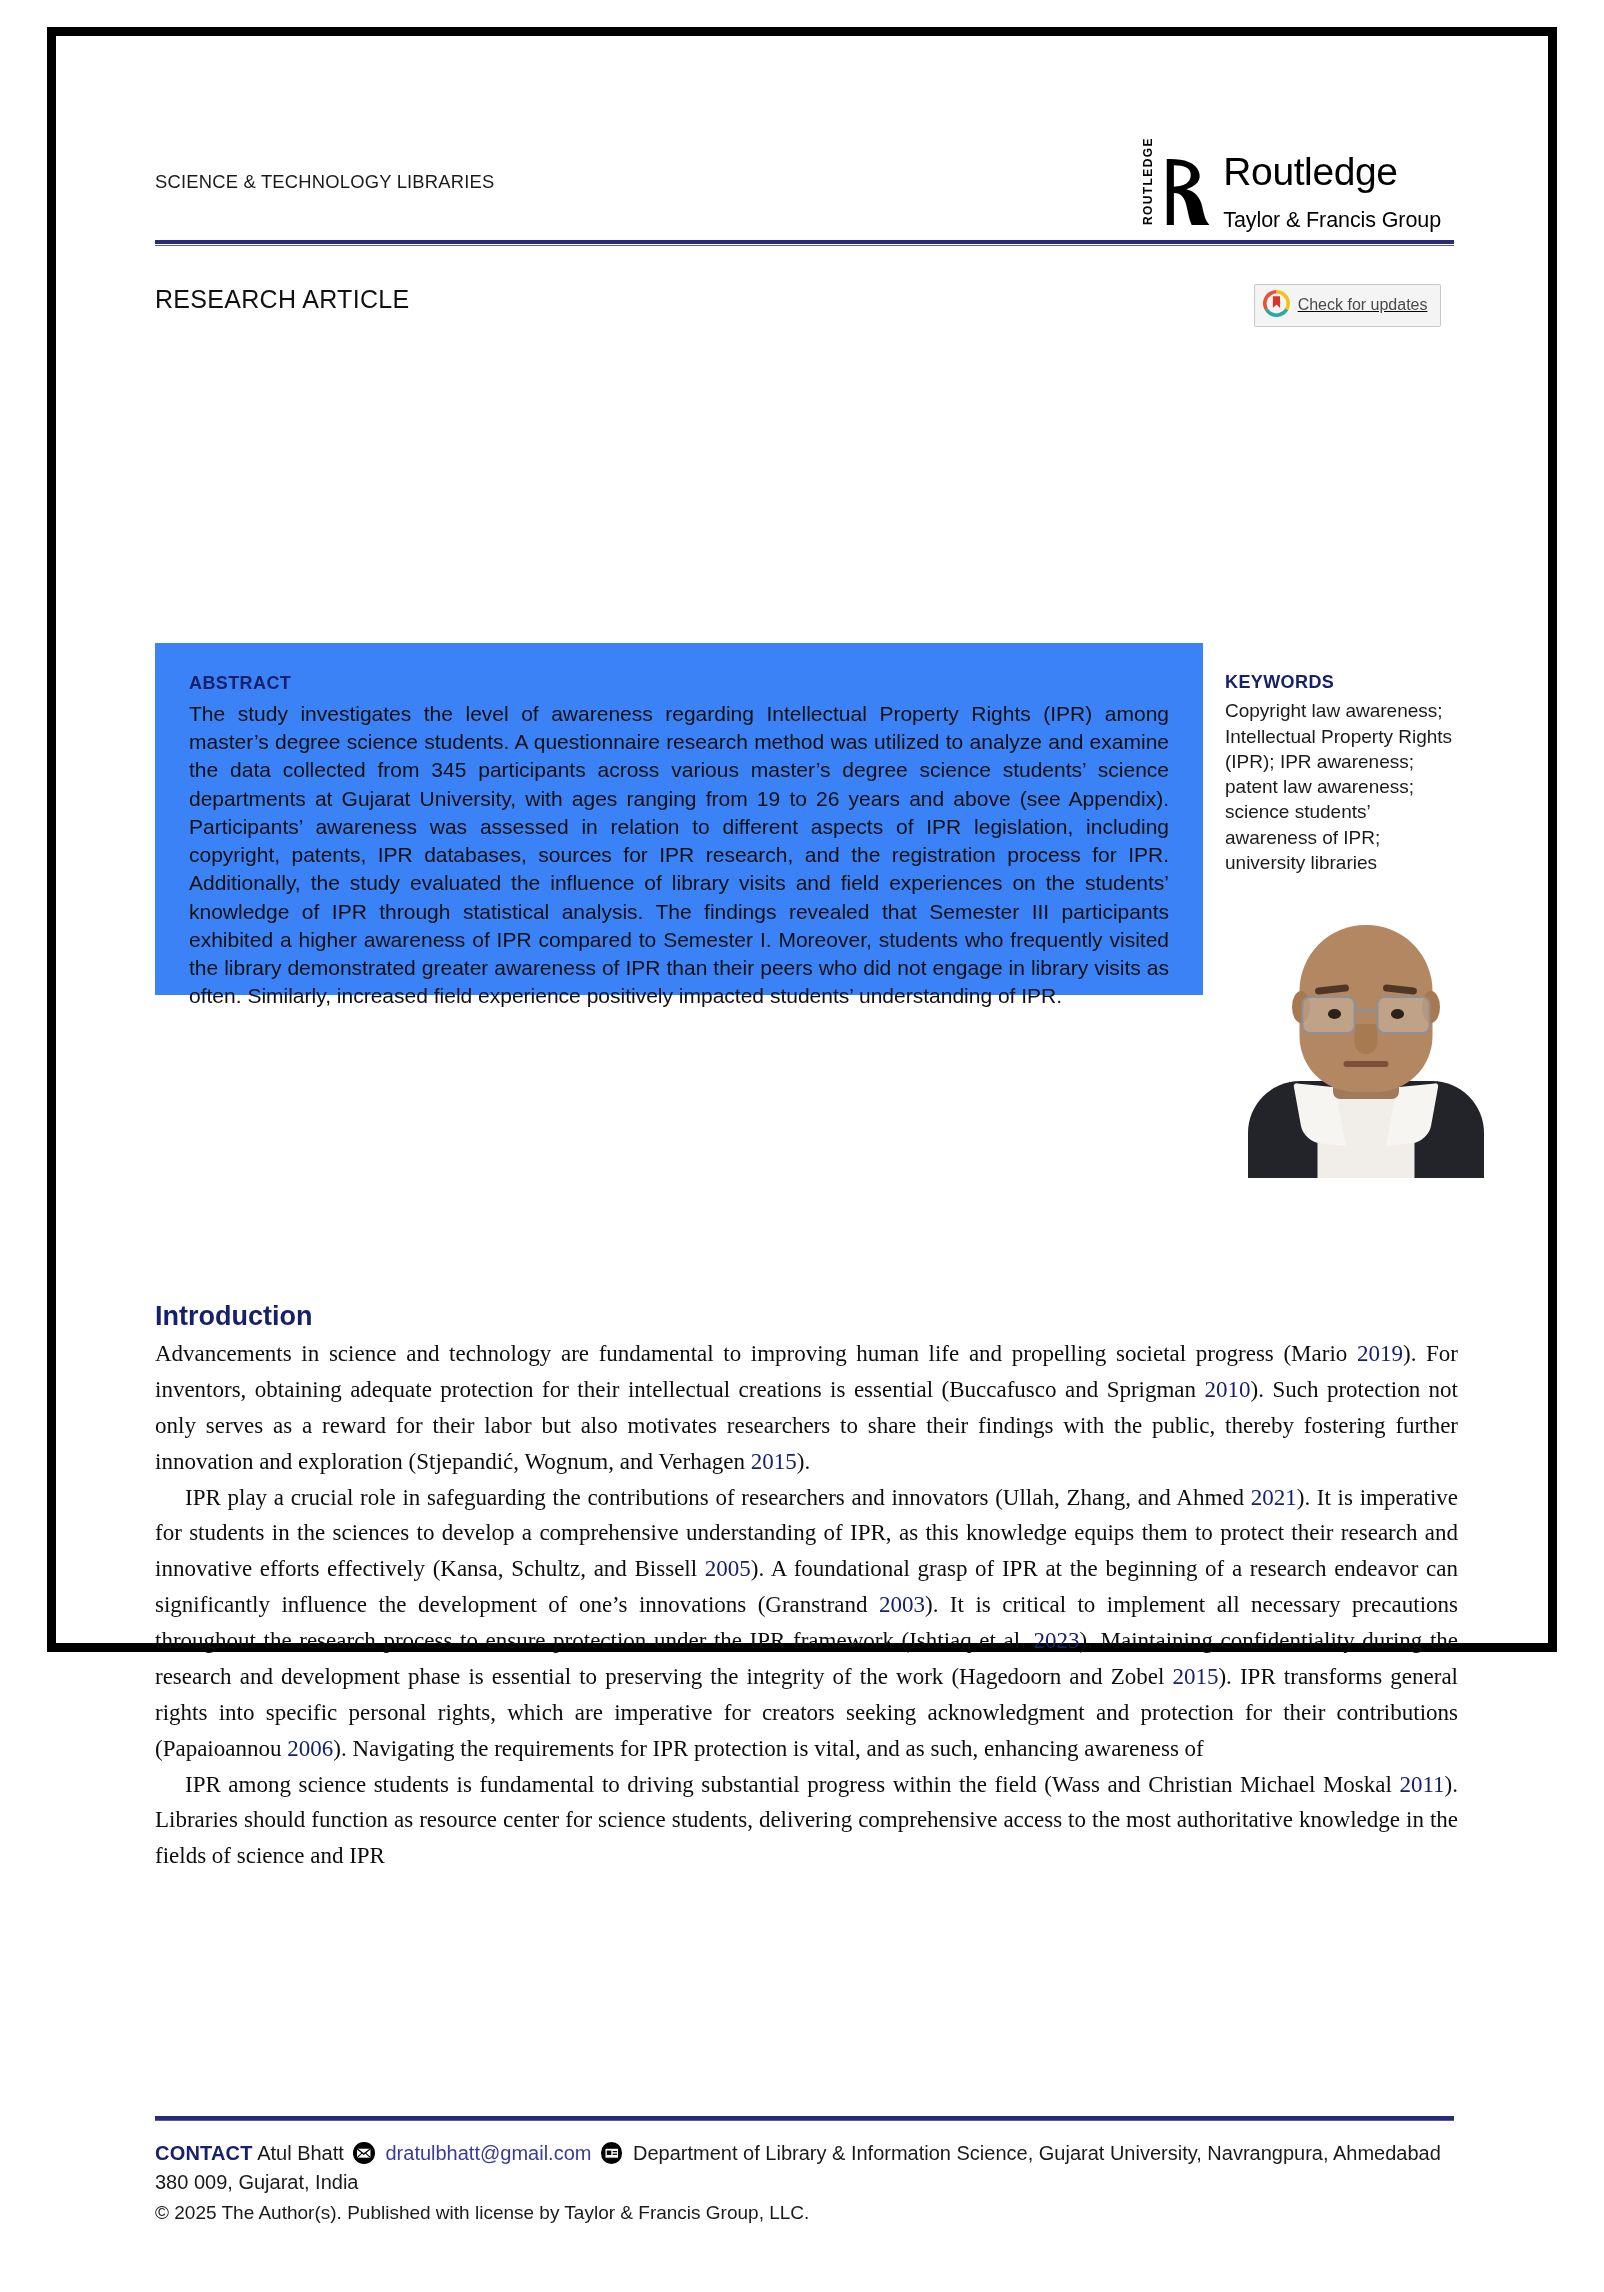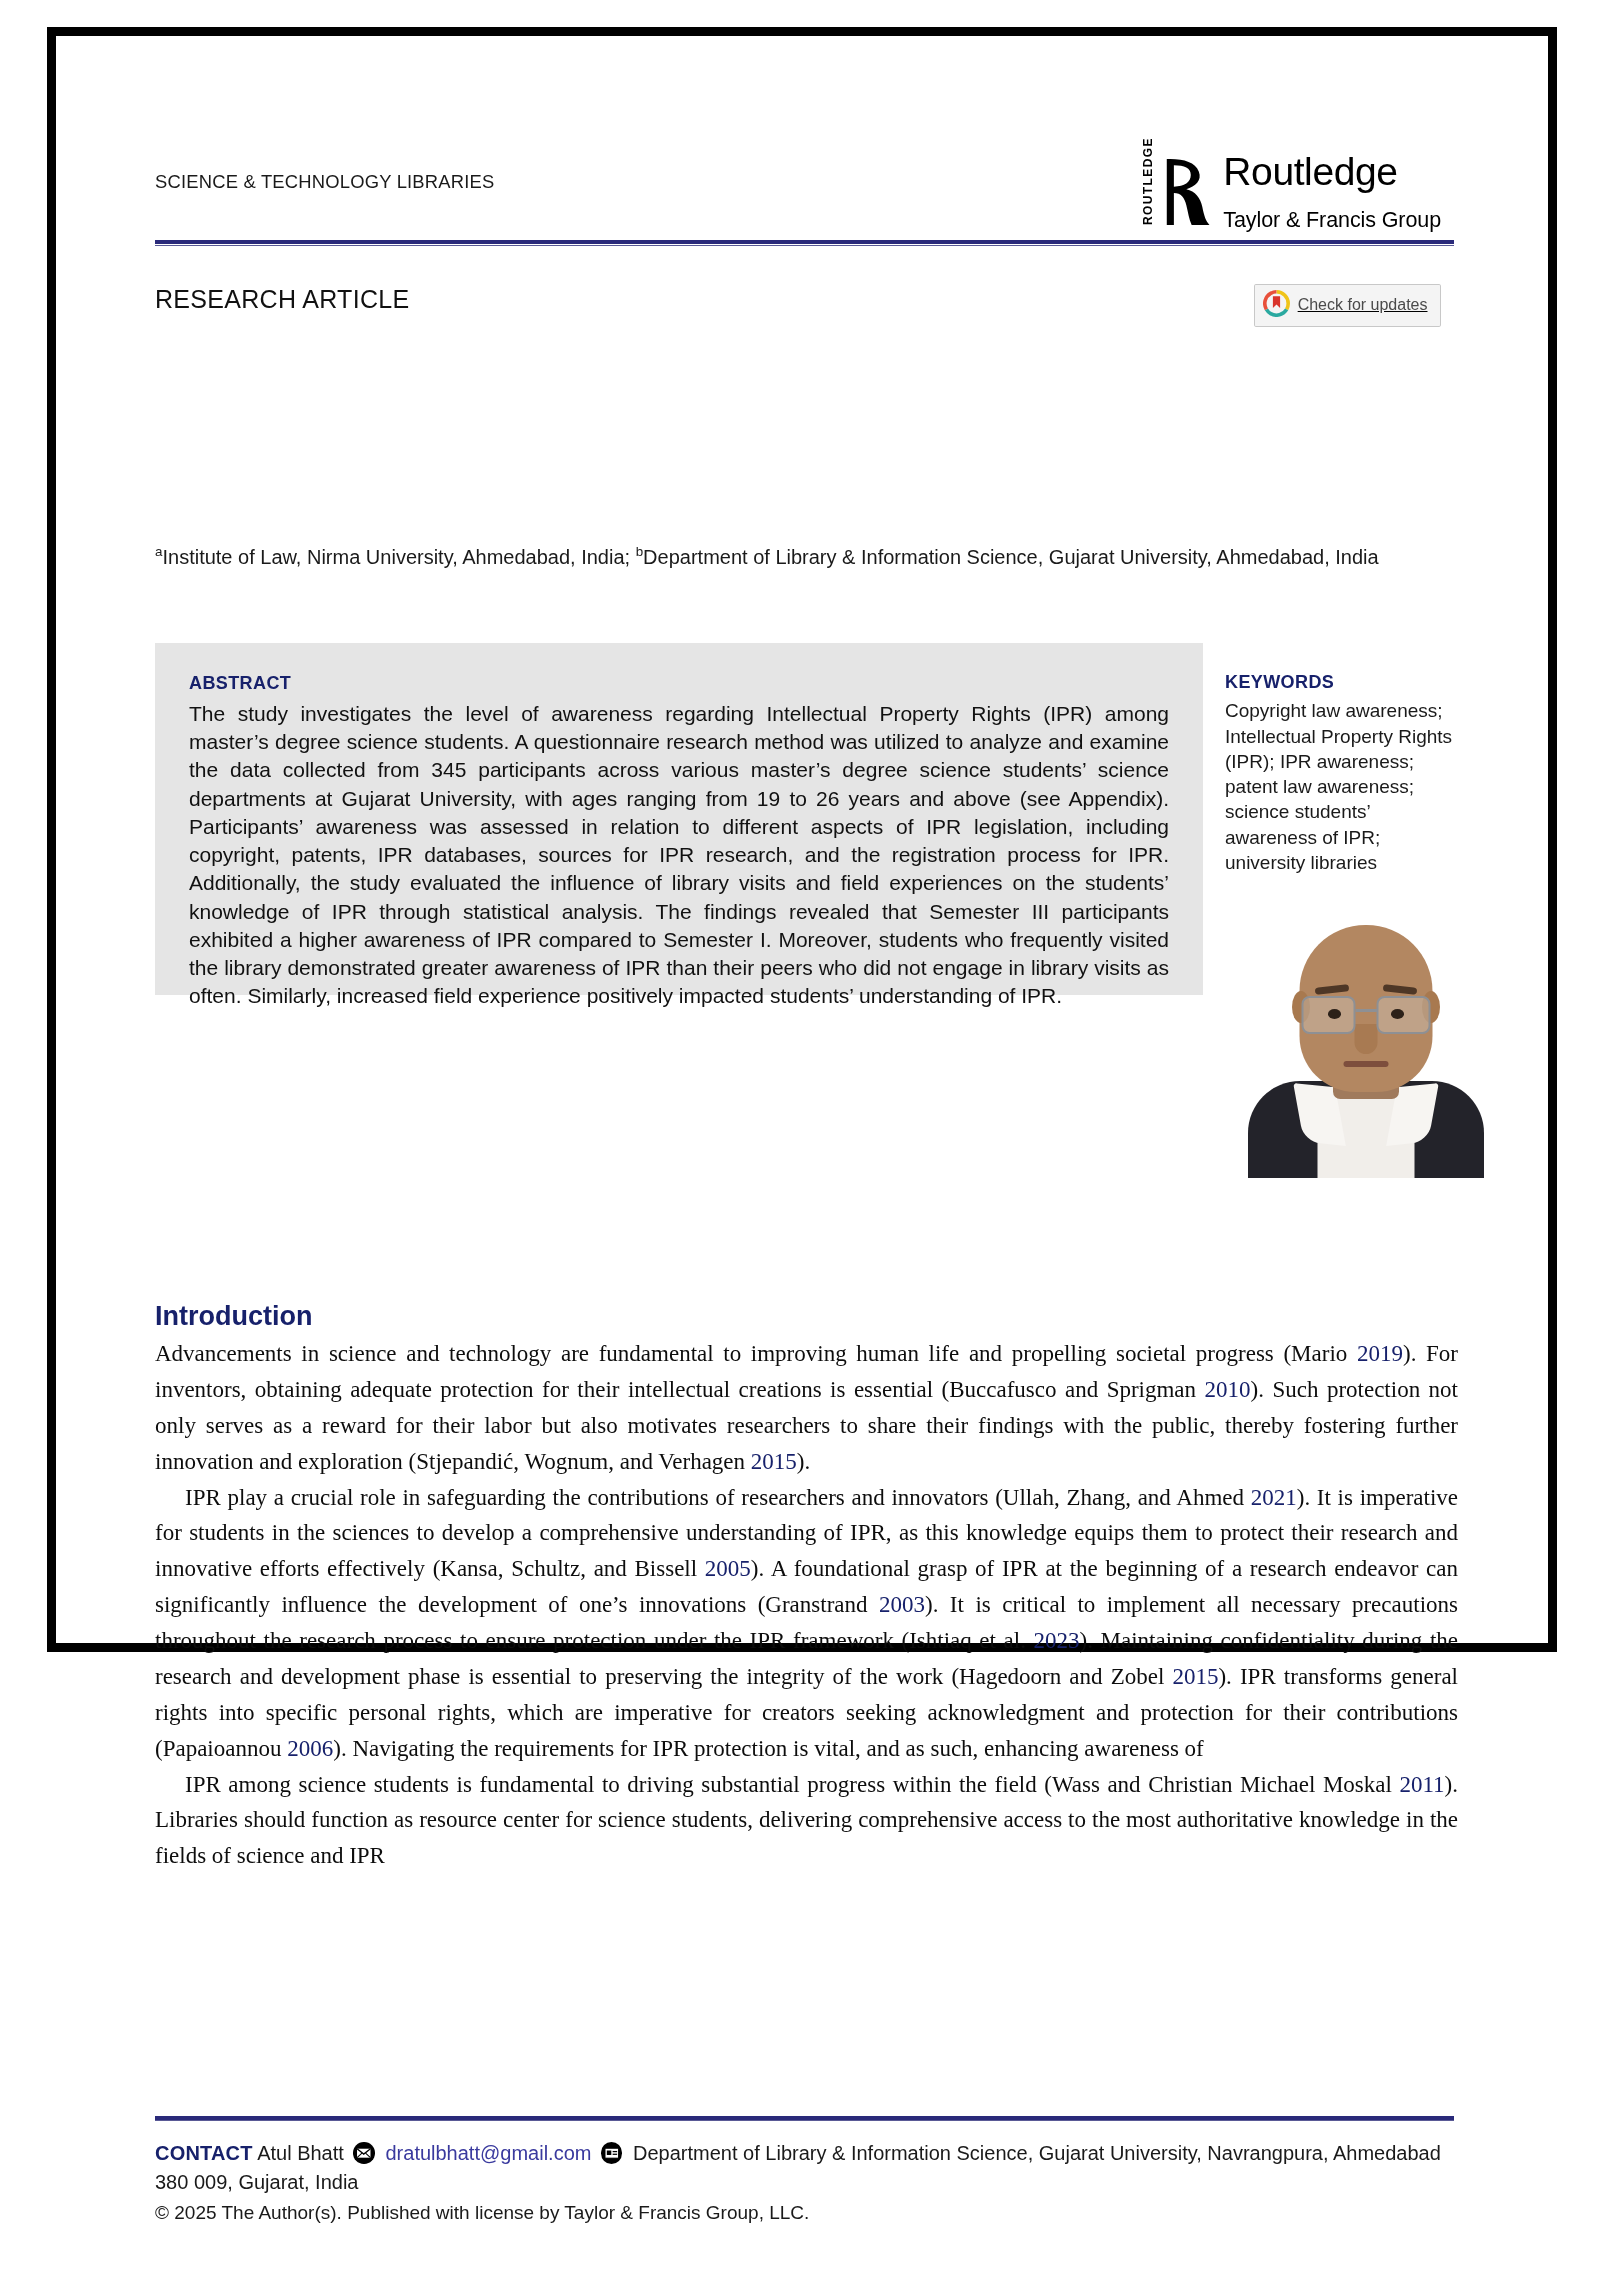--- a/index.html
+++ b/index.html
@@ -197,21 +197,21 @@
   }
   .affil sup { font-size: 13.4px; }
 
   
   .abstract-box {
     position: absolute;
     left: 99px;
     top: 607px;
     width: 1048px;
     height: 352px;
-    background: #e5e5e5;
+    background: #3b82f6;
   }
   .abstract-inner {
     padding: 29.6px 34px 0 34px;
   }
   .abs-label {
     font-size: 18px;
     font-weight: bold;
     color: #17216b;
     letter-spacing: 0.4px;
     margin-bottom: 6.3px;
@@ -497,21 +497,20 @@
         <circle cx="15" cy="15" r="13" fill="none" stroke="#2aa9a0" stroke-width="4" stroke-dasharray="27 55" transform="rotate(30 15 15)"></circle>
         <circle cx="15" cy="15" r="13" fill="none" stroke="#e8503a" stroke-width="4" stroke-dasharray="27 55" transform="rotate(150 15 15)"></circle>
         <path d="M11 7 h8 v13 l-4 -4 l-4 4 z" fill="#d9342b"></path>
       </svg>
     </span>
     <span class="cm-text">Check for updates</span>
   </div>
 
 
 
-  <div class="affil"><sup>a</sup><span>Institute of Law, Nirma University, Ahmedabad, India; </span><sup>b</sup><span>Department of Library &amp; Information Science, Gujarat University, Ahmedabad, India</span></div>
 
   <div class="abstract-box">
     <div class="abstract-inner">
       <div class="abs-label">ABSTRACT</div>
       <div class="abs-text">The study investigates the level of awareness regarding Intellectual Property Rights (IPR) among master’s degree science students. A questionnaire research method was utilized to analyze and examine the data collected from 345 participants across various master’s degree science students’ science departments at Gujarat University, with ages ranging from 19 to 26 years and above (see Appendix). Participants’ awareness was assessed in relation to different aspects of IPR legislation, including copyright, patents, IPR databases, sources for IPR research, and the registration process for IPR. Additionally, the study evaluated the influence of library visits and field experiences on the students’ knowledge of IPR through statistical analysis. The findings revealed that Semester III participants exhibited a higher awareness of IPR compared to Semester I. Moreover, students who frequently visited the library demonstrated greater awareness of IPR than their peers who did not engage in library visits as often. Similarly, increased field experience positively impacted students’ understanding of IPR.</div>
     </div>
   </div>
 
   <div class="keywords">
     <div class="kw-label">KEYWORDS</div>

